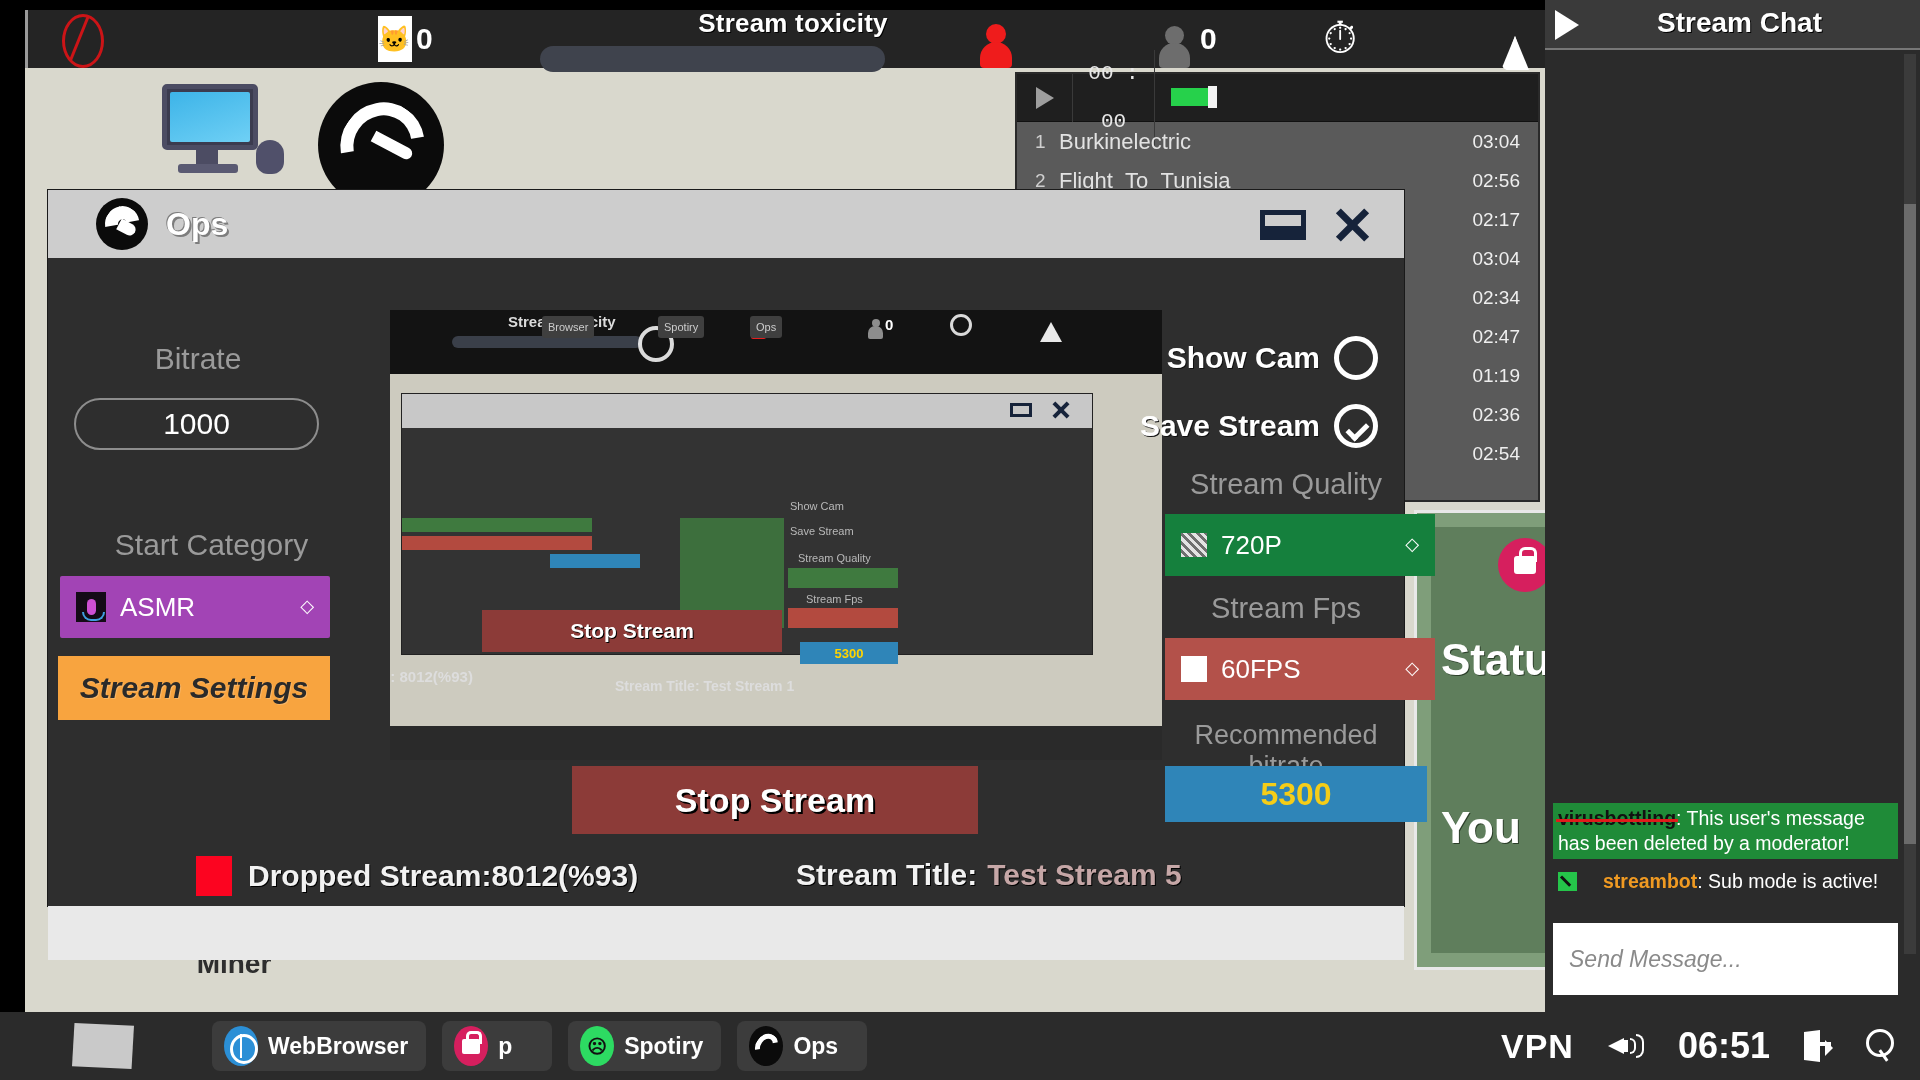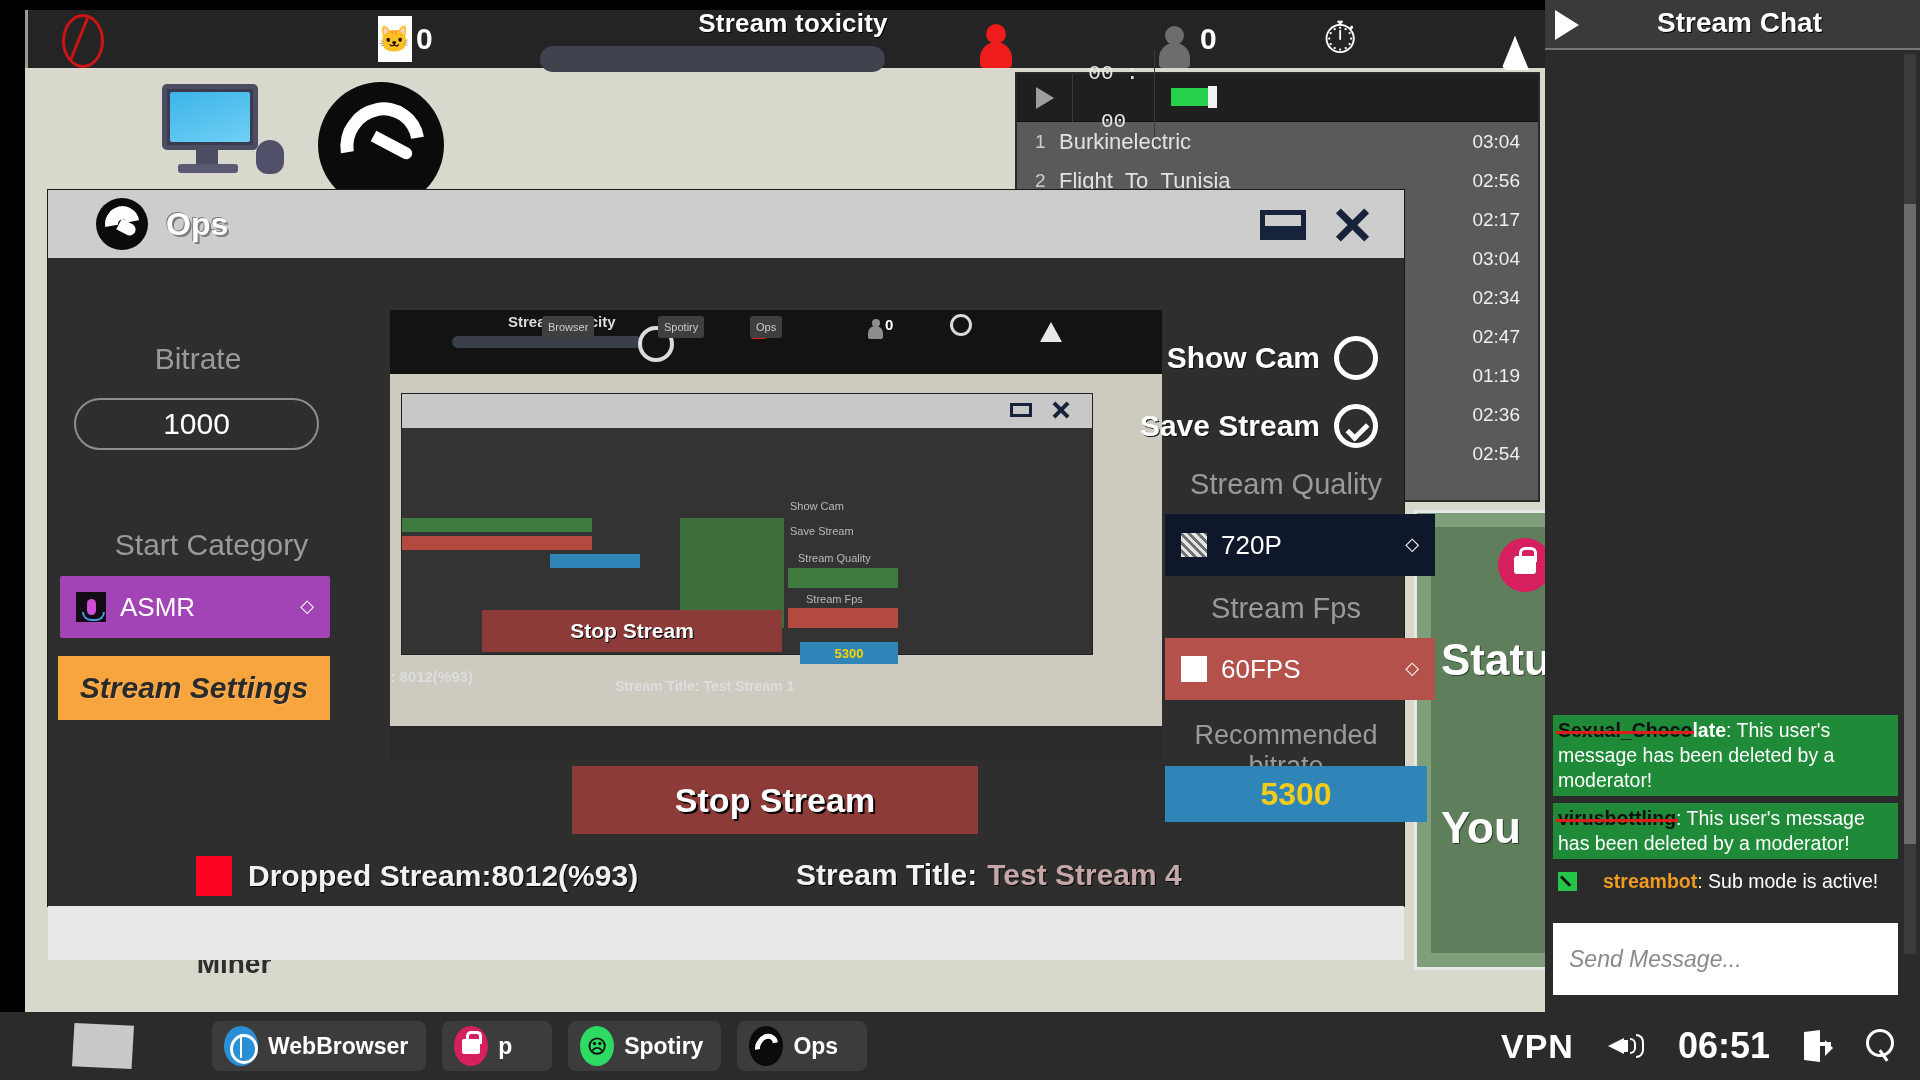--- a/index.html
+++ b/index.html
@@ -402,21 +402,21 @@
   .knob.checked::before {
     content:""; position:absolute; left: 8px; top: 14px; width: 16px; height: 8px;
     border-left: 5px solid #fff; border-bottom: 5px solid #fff;
     transform: rotate(-45deg);
   }
   .row-showcam { position:absolute; left: -75px; top: 78px; width: 285px; }
   .row-savestream { position:absolute; left: -75px; top: 146px; width: 285px; }
   .sq-label { position:absolute; left: -10px; top: 210px; width: 256px; text-align:center; color:#9a9a9a; font-size: 29px; }
   .sq-select {
     position:absolute; left: -3px; top: 256px; width: 270px; height: 62px;
-    background: #0f172a; display:flex; align-items:center; padding: 0 16px;
+    background: #15803d; display:flex; align-items:center; padding: 0 16px;
   }
   .sq-icon { width: 26px; height: 24px; margin-right: 14px;
     background: repeating-linear-gradient(45deg,#e3e3e3 0 3px,#6f6f6f 3px 6px); }
   .fps-label { position:absolute; left: -10px; top: 334px; width: 256px; text-align:center; color:#9a9a9a; font-size: 29px; }
   .fps-select {
     position:absolute; left: -3px; top: 380px; width: 270px; height: 62px;
     background: #b3514a; display:flex; align-items:center; padding: 0 16px;
   }
   .fps-icon { width: 26px; height: 26px; background:#fff; margin-right: 14px; }
   .sel-text { color:#fff; font-size: 26px; flex:1; }
@@ -620,23 +620,20 @@
     <div class="miner-label">Miner</div>
   </div>
 
   <div class="chat">
     <div class="chat-header">
       <div class="arrow"></div>
       <div class="chat-title">Stream Chat</div>
     </div>
     <div class="chat-body">
       <div class="chat-msg deleted">
-        <span class="struck">Sexual_Choco</span><span class="uname">late</span><span>: This user's message has been deleted by a moderator!</span>
-      </div>
-      <div class="chat-msg deleted">
         <span class="struck">virusbottling</span><span class="uname"></span><span>: This user's message has been deleted by a moderator!</span>
       </div>
       <div class="chat-msg">
         <span class="bot-icon"></span><span class="bot-name">streambot</span><span>: Sub mode is active!</span>
       </div>
     </div>
     <div class="chat-scrollbar">
         <i></i>
       </div>
     <div class="chat-input">
@@ -745,21 +742,21 @@
         <div class="rec-value">5300</div>
       </div>
 
       <div class="stop-stream">Stop Stream</div>
       <div class="dropped-box">
         <div class="dropped-sq"></div>
         <div class="dropped-txt"><span>Dropped Stream:</span><span>8012(%93)</span></div>
       </div>
       <div class="sttitle-box">
         <span class="sttitle-label">Stream Title:</span>
-        <span class="sttitle-value">Test Stream 4</span>
+        <span class="sttitle-value">Test Stream 5</span>
       </div>
       <div class="ops-statusbar"></div>
     </div>
   </div>
 
   <div class="taskbar">
     <div class="tb-start"></div>
     <div class="tb-apps">
       <div class="tb-app">
         <div class="tb-ico ico-web"></div>

